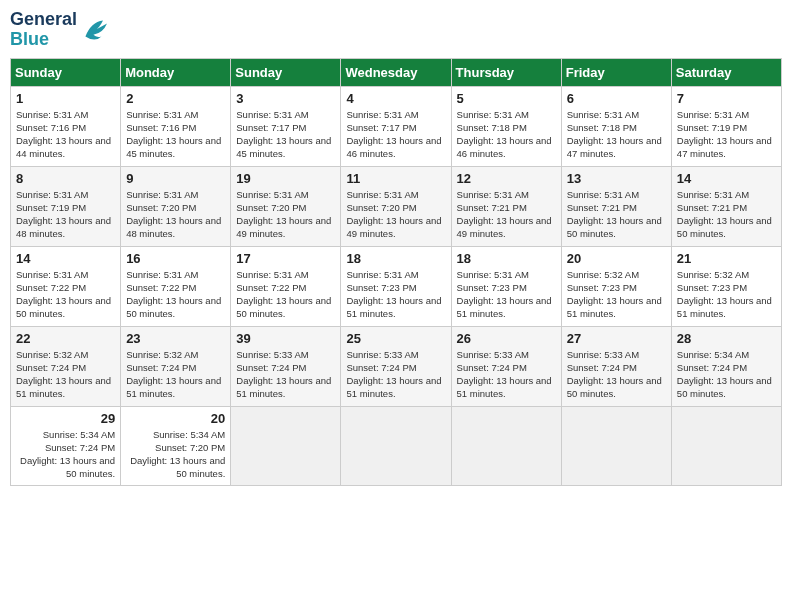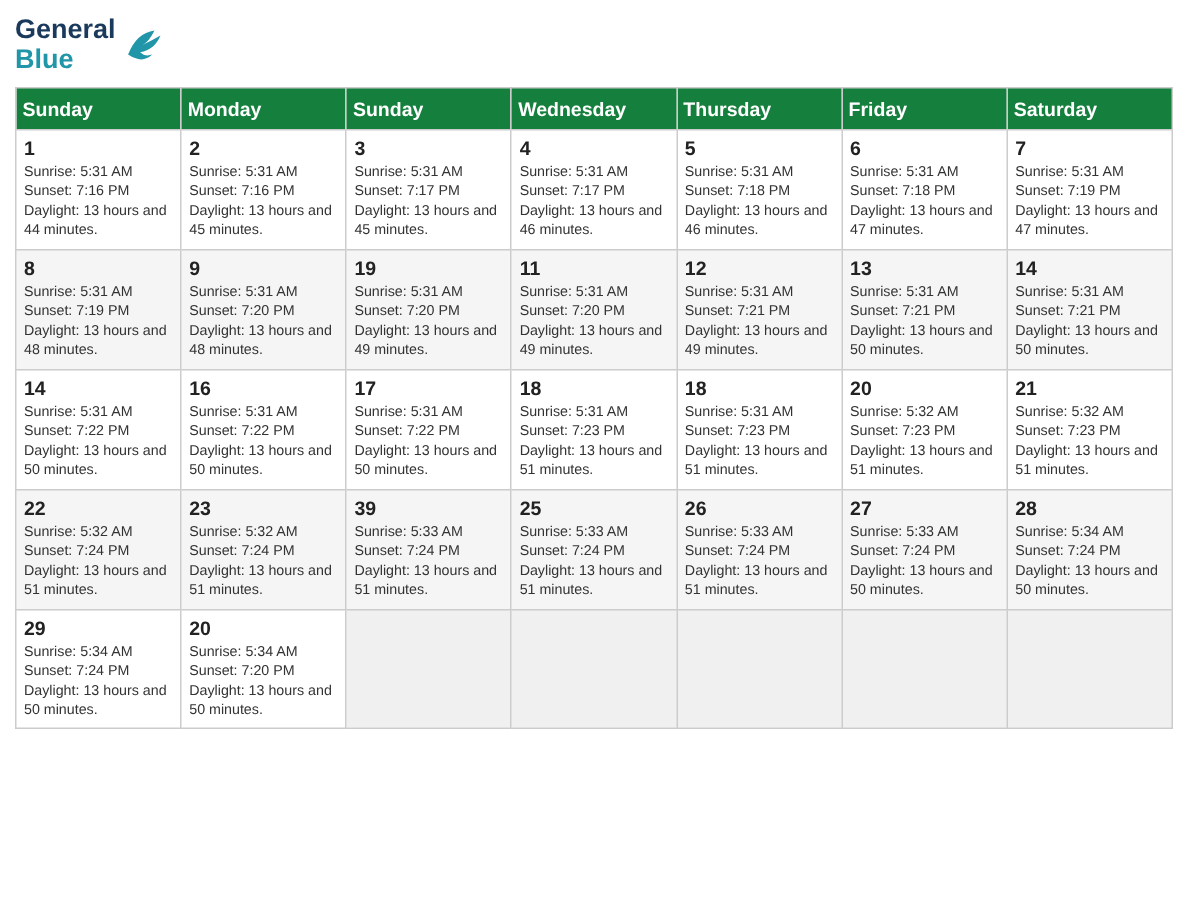--- a/index.html
+++ b/index.html
@@ -84,20 +84,21 @@
       color: #333;
     }
     .empty-cell {
       background: #f0f0f0 !important;
     }
     .week-row td {
       height: 80px;
     }
     .last-row td {
       height: 70px;
+      text-align: right;
     }
   </style>
 </head>
 <body>
 
 <div class="header">
   <div class="logo">
     <div>
       <div style="display:flex;align-items:center;">
         <div class="logo-text">

